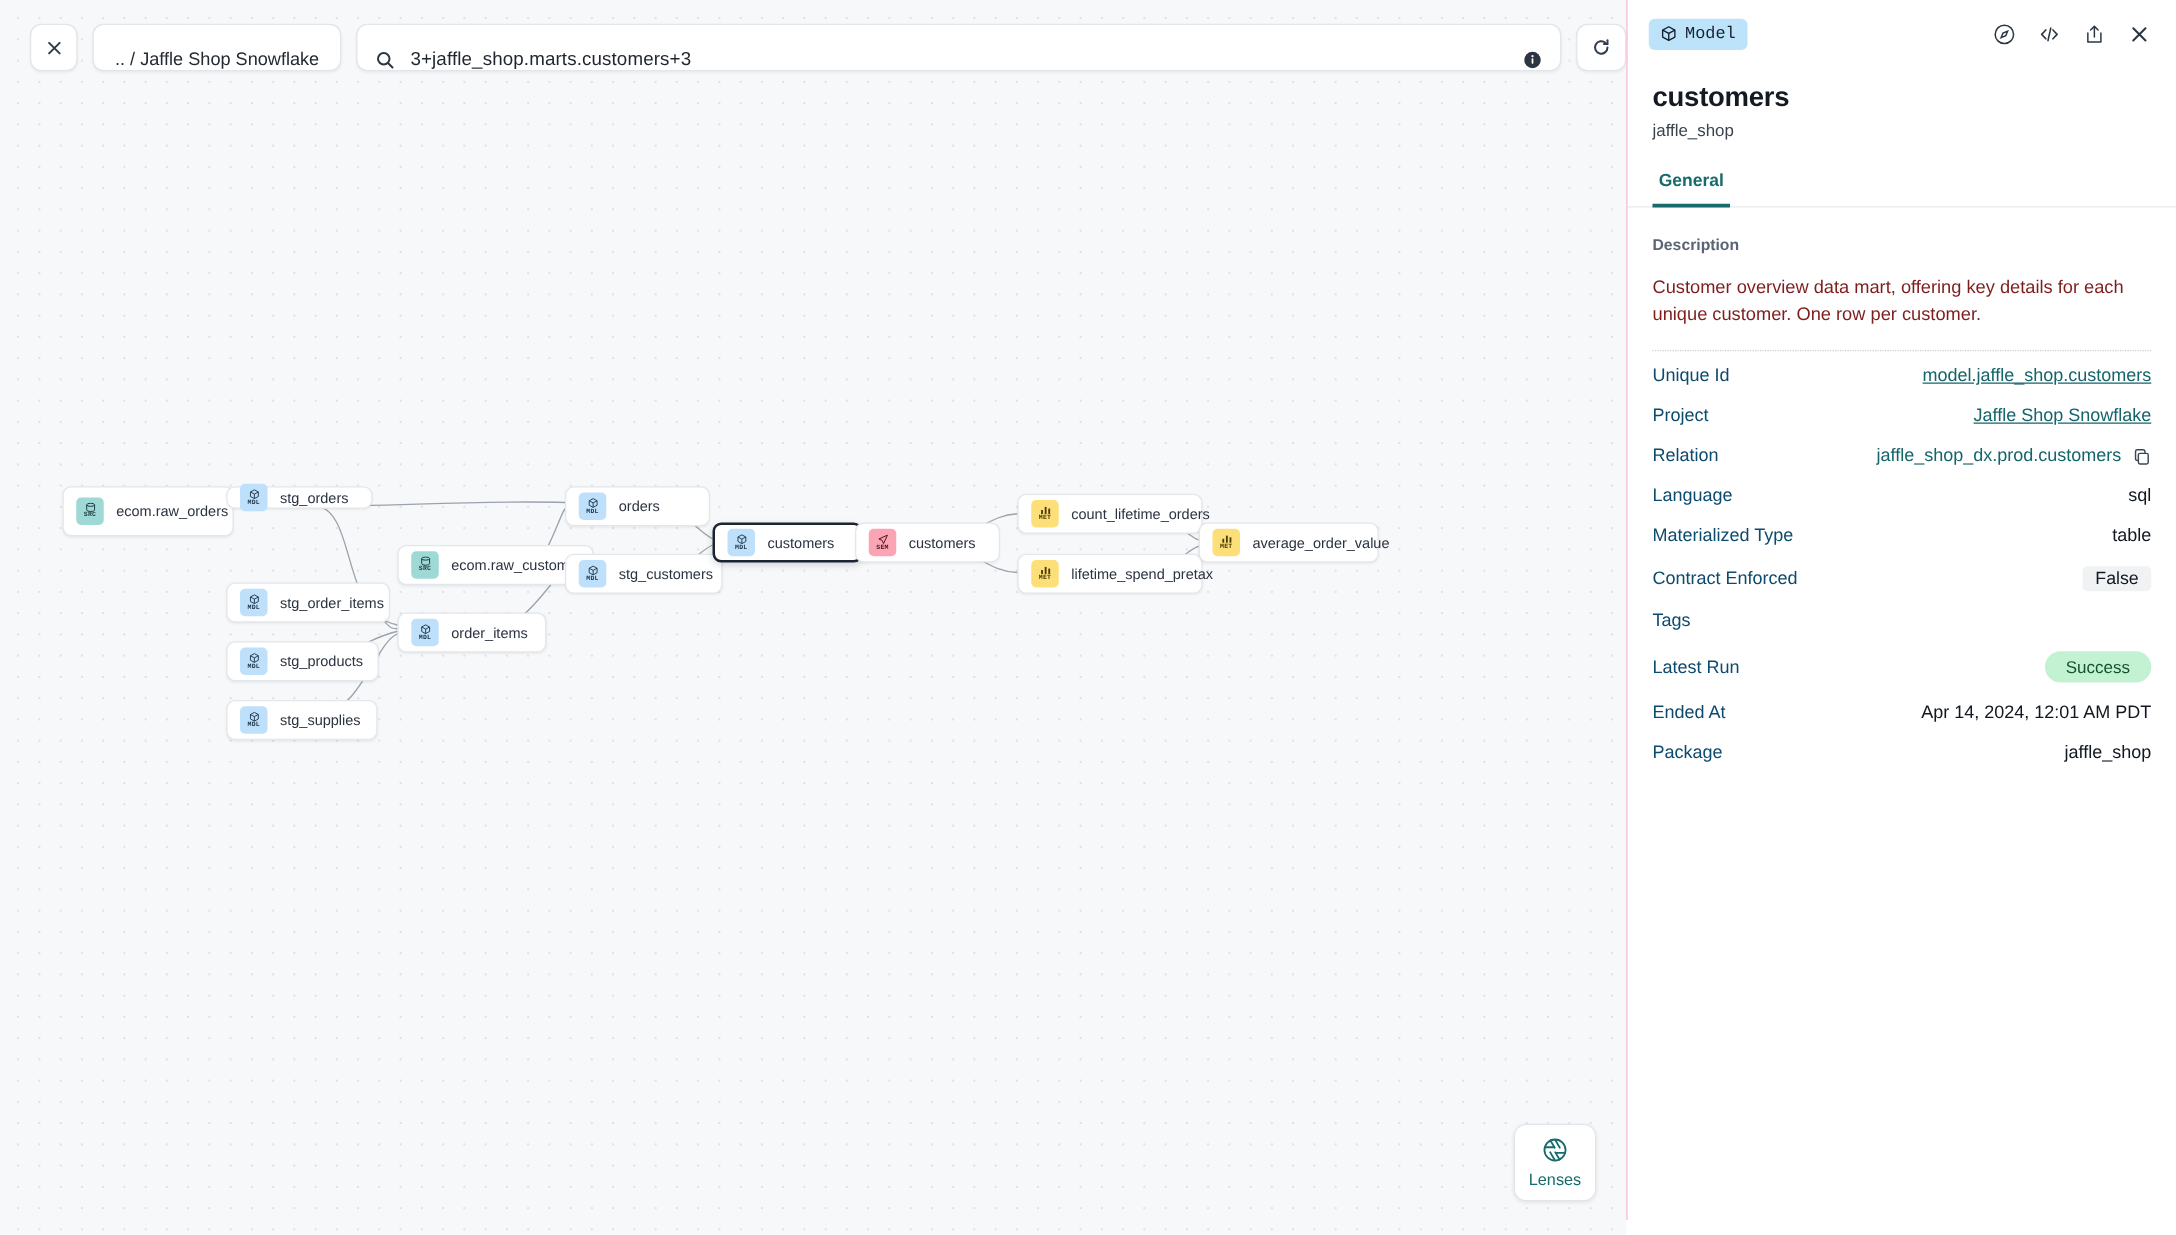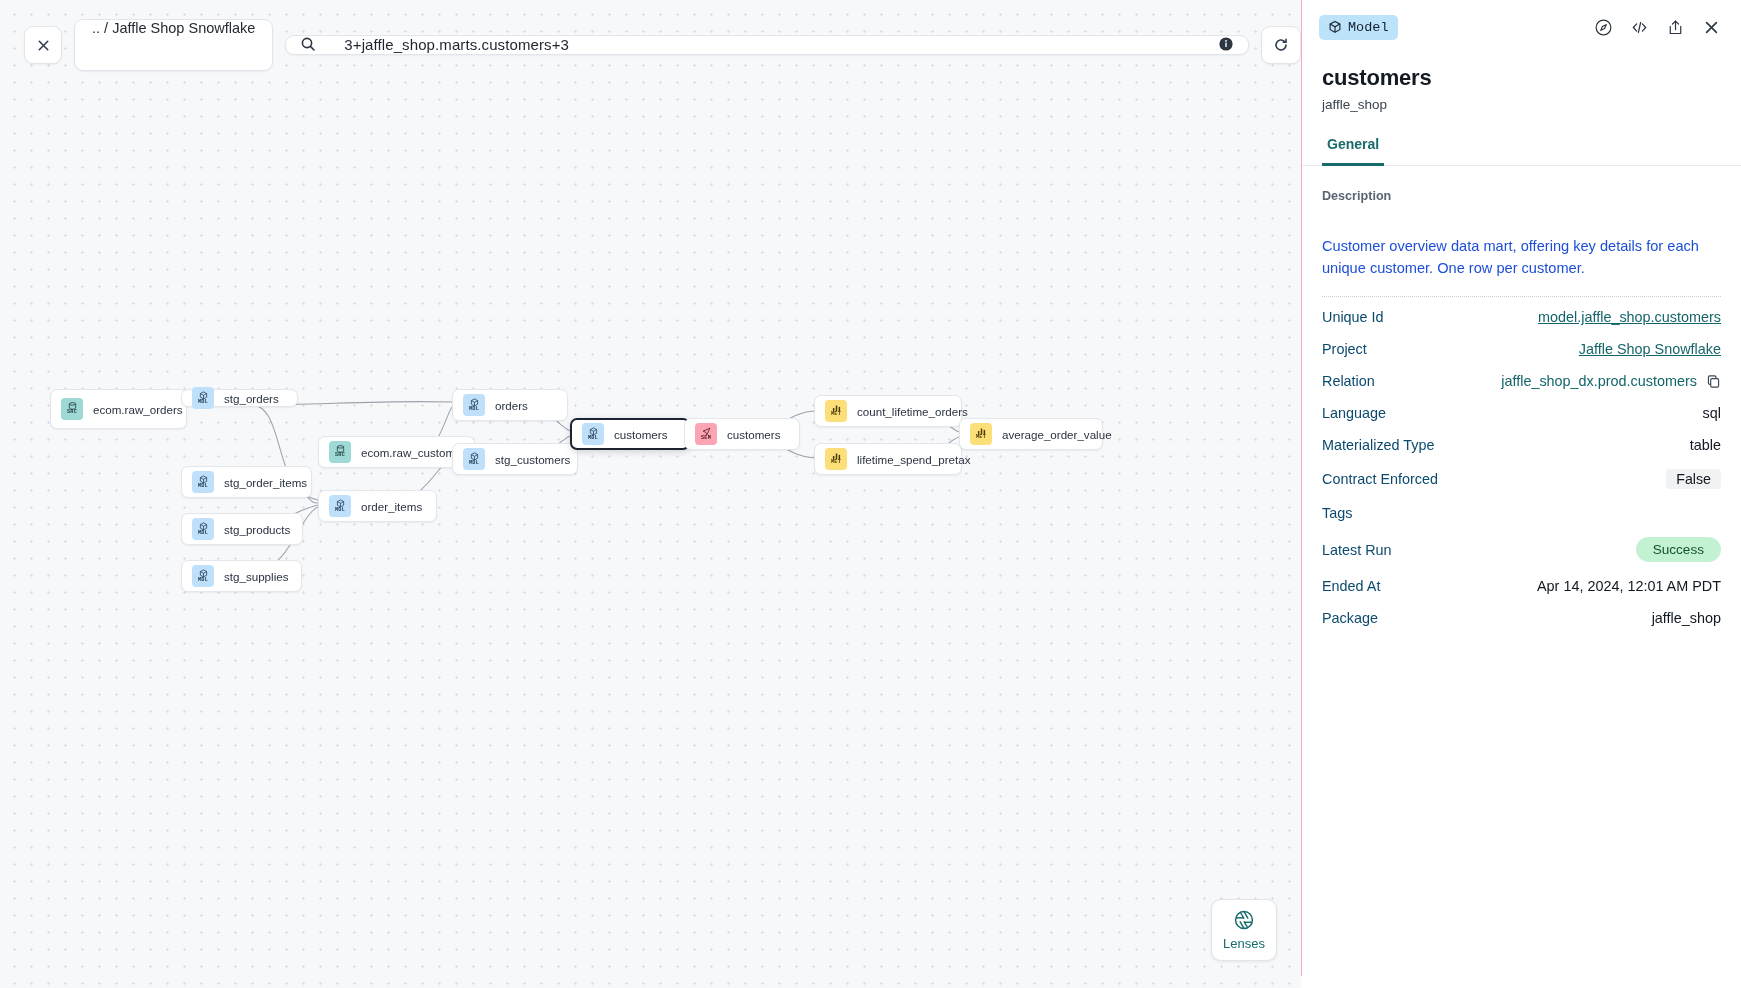--- a/index.html
+++ b/index.html
@@ -33,38 +33,38 @@
     height: 38px; min-width: 38px;
     background: #ffffff;
     border: 1px solid #e2e5e9;
     border-radius: 9px;
     display: flex; align-items: center; justify-content: center;
     box-shadow: 0 1px 2px rgba(16,24,40,.05);
     cursor: pointer;
     color: #2f3c4e;
   }
   .tb-breadcrumb {
-    height: 52px;
+    height: 38px;
     padding: 0 17px;
     background: #ffffff;
     border: 1px solid #e2e5e9;
     border-radius: 9px;
-    display: flex; align-items: flex-start;
+    display: flex; align-items: flex-end;
     font-size: 14.5px; color: #232a33;
     box-shadow: 0 1px 2px rgba(16,24,40,.05);
     cursor: pointer; white-space: nowrap;
   }
   .tb-search {
-    height: 20px; width: 964px;
+    height: 38px; width: 964px;
     background: #ffffff;
     border: 1px solid #e2e5e9;
     border-radius: 9px;
-    display: flex; align-items: flex-start;
+    display: flex; align-items: flex-end;
     padding: 0 14px 0 14px;
-    gap: 28px;
+    gap: 12px;
     box-shadow: 0 1px 2px rgba(16,24,40,.05);
   }
   .tb-search .sv {
     flex: 1; font-size: 15px; color: #1e252e; letter-spacing: .1px;
   }
   .tb-refresh { width: 40px; }
 
   svg.i { display: block; }
 
   
@@ -152,21 +152,21 @@
   .tab {
     font-size: 14px; color: #176b6b; font-weight: bold;
     padding: 0 5px 11px 5px;
     border-bottom: 3px solid #176b6b;
     cursor: pointer;
     margin-bottom: -1px;
   }
 
   .panel-body { padding: 23px 20px 0 20px; overflow-y: auto; flex: 1; }
   .sec-label { font-size: 12.6px; font-weight: bold; color: #5a6472; }
-  .desc { font-size: 14.6px; color: #1d4ed8; line-height: 1.52; margin-top: 32px; }
+  .desc { font-size: 14.6px; color: #7f1d1d; line-height: 1.52; margin-top: 16px; }
 
   .divider { border-top: 1px dotted #c9cfd7; margin: 17px 0 4px 0; }
 
   .row {
     display: flex; align-items: center; justify-content: space-between;
     min-height: 32px; padding: 8px 0;
     gap: 12px;
   }
   .row .k { font-size: 14.4px; color: #5c6personalize; }
   .row .k { color: #0c4a6e; }

